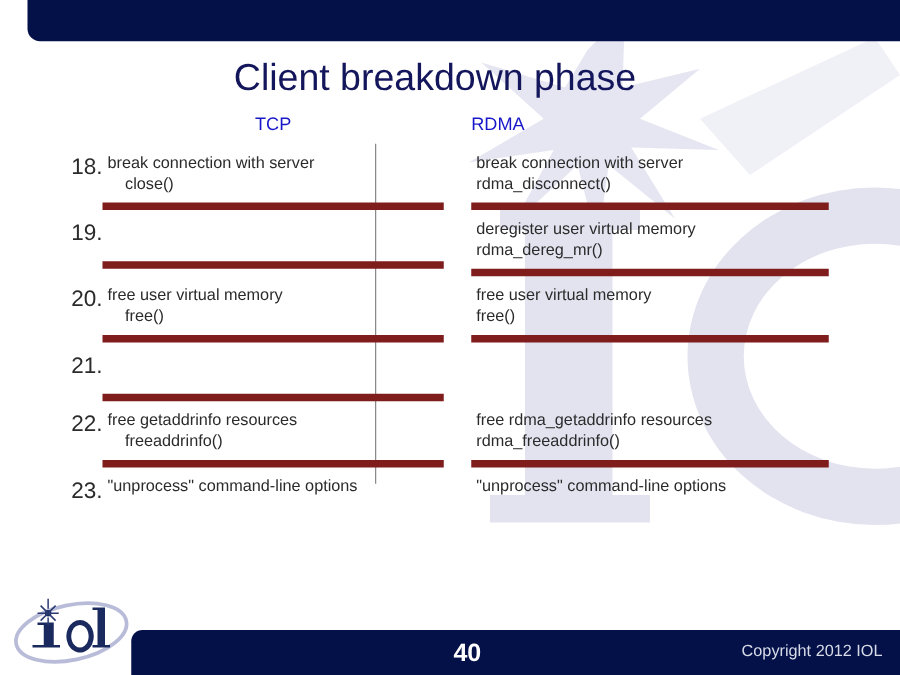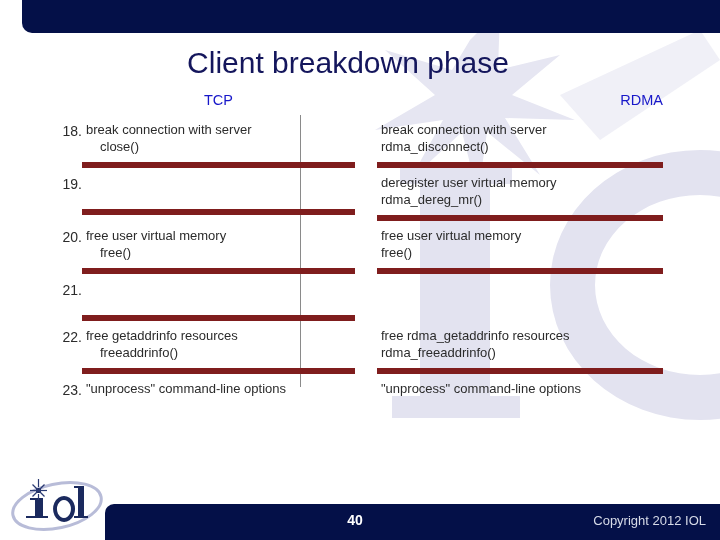--- a/index.html
+++ b/index.html
@@ -60,40 +60,40 @@
   
   .col-head {
     position: absolute;
     top: 92px;
     font-size: 14.5px;
     font-weight: normal;
     color: #1717c9;
     z-index: 3;
   }
   .col-head.tcp  { left: 82px;  width: 273px; text-align: center; }
-  .col-head.rdma { left: 377px; width: 286px; text-align: right; }
+  .col-head.rdma { left: 377px; width: 286px; text-align: left; }
 
   
   .table {
     position: absolute;
     left: 55px;
     top: 115px;
     width: 610px;
     z-index: 2;
   }
   .row {
     position: relative;
     display: flex;
     align-items: flex-start;
     min-height: 47px;
   }
   .num {
     width: 27px;
     flex: 0 0 27px;
-    font-size: 14px;
+    font-size: 18px;
     color: #2b2b2b;
     padding-top: 8px;
     text-align: right;
     box-sizing: border-box;
   }
   .cell {
     box-sizing: border-box;
     padding: 7px 0 7px 4px;
     font-size: 13px;
     line-height: 16.5px;
@@ -127,22 +127,22 @@
     height: 36px;
     background: #041048;
     border-top-left-radius: 9px;
     z-index: 3;
   }
   .page-num {
     position: absolute;
     left: 325px;
     top: 512px;
     width: 60px;
-    text-align: center;
-    font-size: 14px;
+    text-align: right;
+    font-size: 20px;
     font-weight: bold;
     color: #ffffff;
     z-index: 4;
   }
   .copyright {
     position: absolute;
     right: 14px;
     top: 513px;
     font-size: 13px;
     color: #d7dbe8;

